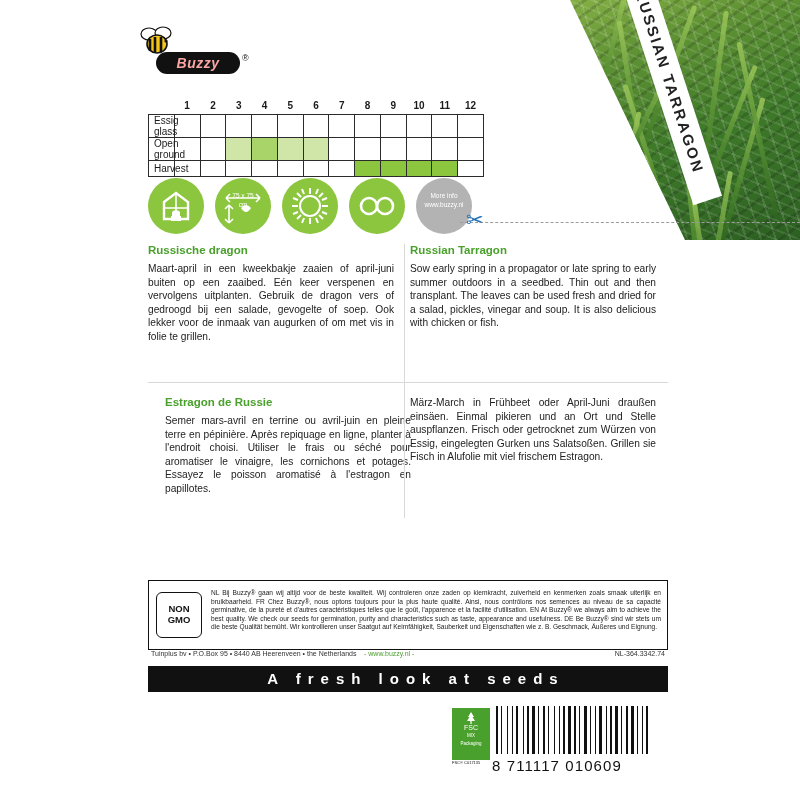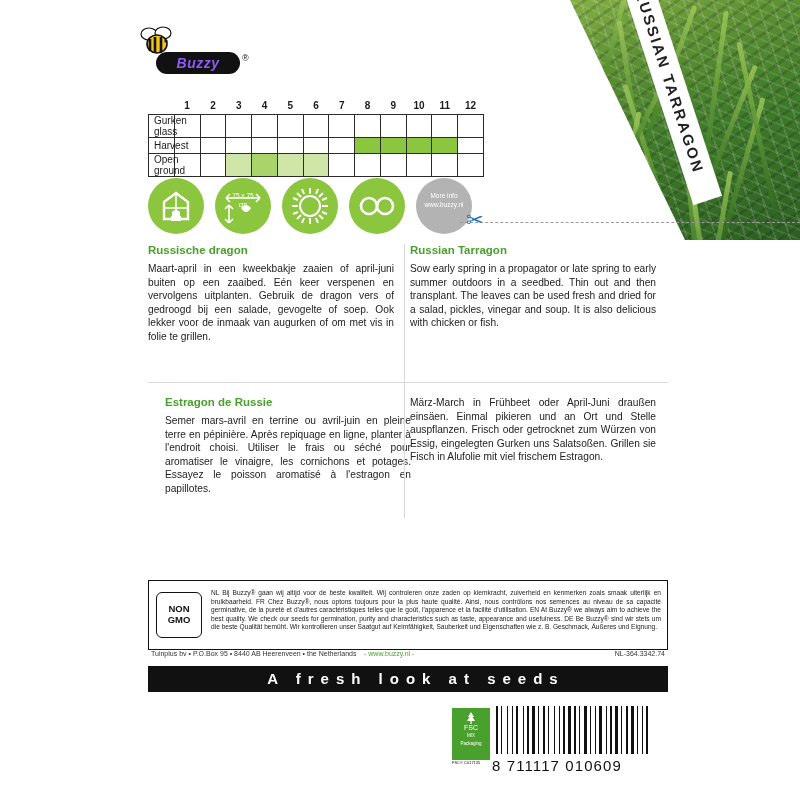--- a/index.html
+++ b/index.html
@@ -79,21 +79,21 @@
     position: absolute;
     left: 0; top: 0;
     width: 34px; height: 30px;
   }
   .logo-word {
     position: absolute;
     left: 16px; top: 26px;
     width: 84px; height: 22px;
     background: #111;
     border-radius: 11px;
-    color: #8b5cf6;
+    color: #fca5a5;
     font-size: 14px;
     font-style: italic;
     font-weight: bold;
     letter-spacing: .5px;
     line-height: 22px;
     text-align: center;
   }
   .logo-reg {
     position: absolute;
     left: 102px; top: 27px;
@@ -376,62 +376,62 @@
             <th class="month">5</th>
             <th class="month">6</th>
             <th class="month">7</th>
             <th class="month">8</th>
             <th class="month">9</th>
             <th class="month">10</th>
             <th class="month">11</th>
             <th class="month">12</th>
           </tr>
           <tr>
-            <td class="rowlabel">Gurken glass</td>
-            <td class=""></td>
-            <td class=""></td>
-            <td class=""></td>
-            <td class=""></td>
-            <td class=""></td>
-            <td class=""></td>
+            <td class="rowlabel">Essig glass</td>
+            <td class=""></td>
+            <td class=""></td>
+            <td class=""></td>
+            <td class=""></td>
+            <td class=""></td>
+            <td class=""></td>
+            <td class=""></td>
+            <td class=""></td>
+            <td class=""></td>
+            <td class=""></td>
+            <td class=""></td>
+            <td class=""></td>
+          </tr>
+          <tr>
+            <td class="rowlabel">Open ground</td>
+            <td class=""></td>
+            <td class=""></td>
+            <td class="fill-1"></td>
+            <td class="fill-2"></td>
+            <td class="fill-1"></td>
+            <td class="fill-1"></td>
             <td class=""></td>
             <td class=""></td>
             <td class=""></td>
             <td class=""></td>
             <td class=""></td>
             <td class=""></td>
           </tr>
           <tr>
             <td class="rowlabel">Harvest</td>
             <td class=""></td>
             <td class=""></td>
             <td class=""></td>
             <td class=""></td>
             <td class=""></td>
             <td class=""></td>
             <td class=""></td>
             <td class="fill-3"></td>
             <td class="fill-3"></td>
             <td class="fill-3"></td>
             <td class="fill-3"></td>
-            <td class=""></td>
-          </tr>
-          <tr>
-            <td class="rowlabel">Open ground</td>
-            <td class=""></td>
-            <td class=""></td>
-            <td class="fill-1"></td>
-            <td class="fill-2"></td>
-            <td class="fill-1"></td>
-            <td class="fill-1"></td>
-            <td class=""></td>
-            <td class=""></td>
-            <td class=""></td>
-            <td class=""></td>
-            <td class=""></td>
             <td class=""></td>
           </tr>
         </tbody>
       </table>
   </div>
 
   <div class="icons">
     <div class="ico">
       <svg width="56" height="56" viewBox="0 0 56 56">
         <path d="M16 24 L28 15 L40 24 L40 41 L16 41 Z" fill="none" stroke="#fff" stroke-width="2.4"></path>

